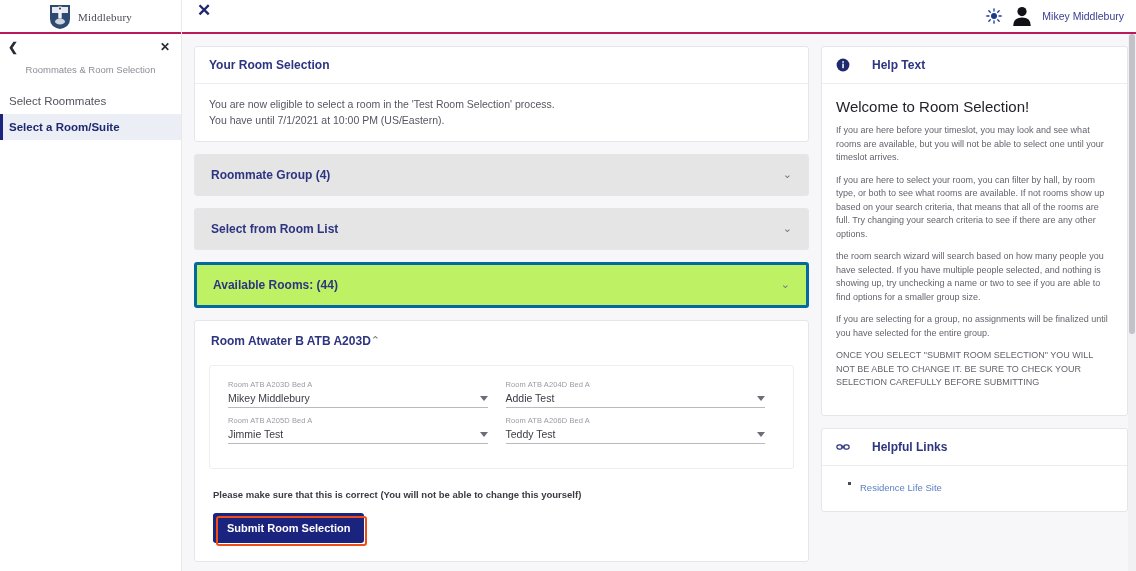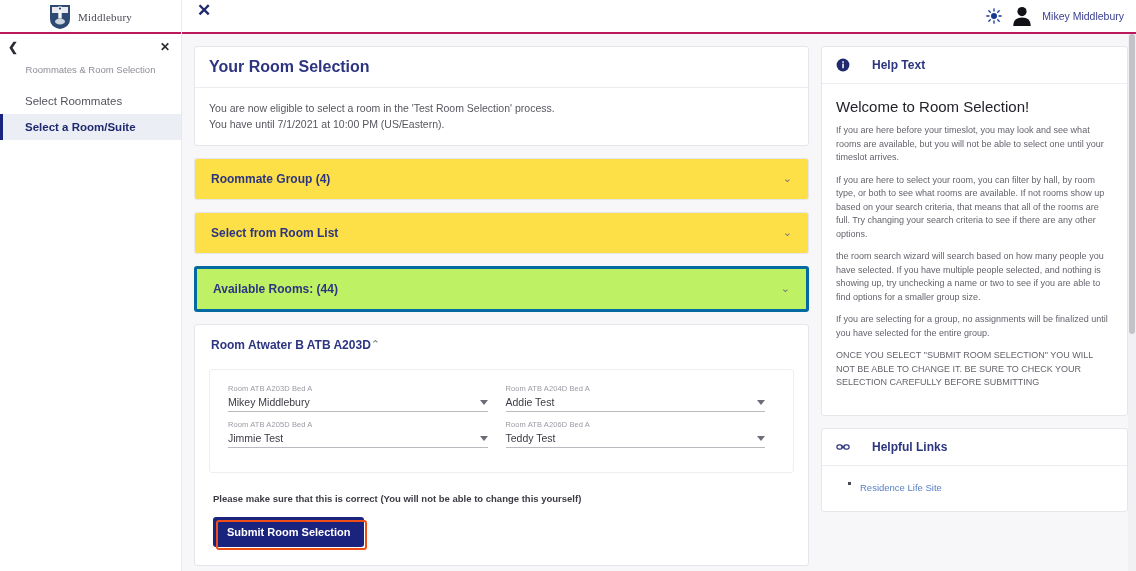--- a/index.html
+++ b/index.html
@@ -52,21 +52,21 @@
   .side-arrow, .side-close {
     color: #2b2b33; font-size: 12px; font-weight: bold;
     cursor: pointer; line-height: 1;
   }
   .side-title {
     text-align: center; font-size: 9.5px; color: #8d8d96;
     padding: 4px 0 13px 0;
   }
   .side-item {
     height: 26px; display: flex; align-items: center;
-    padding-left: 22px; font-size: 11.5px; color: #53535e;
+    padding-left: 6px; font-size: 11.5px; color: #53535e;
     cursor: pointer; border-left: 3px solid transparent;
   }
   .side-item.active {
     background: #eceef6; border-left: 3px solid #1a237e;
     color: #1f2a6e; font-weight: bold;
   }
 
   
   .workspace {
     position: absolute; top: 34px; left: 182px;
@@ -75,32 +75,32 @@
   }
   .cols { display: flex; gap: 12px; padding: 12px; }
   .col-left { width: 615px; flex: none; }
   .col-right { width: 307px; flex: none; }
 
   .card {
     background: #ffffff; border: 1px solid #e6e6ea;
     border-radius: 3px; margin-bottom: 12px;
   }
   .card-head {
-    padding: 11px 14px; font-size: 16px;
+    padding: 11px 14px; font-size: 12px;
     color: #2d3580; font-weight: bold;
     border-bottom: 1px solid #ededf1;
   }
   .card-body { padding: 12px 14px; }
   .body-line {
     font-size: 10.5px; color: #56565f; line-height: 1.55;
   }
 
   
   .acc {
-    background: #fde047; border: 1px solid #e6e6ea;
+    background: #e5e5e5; border: 1px solid #e6e6ea;
     border-radius: 3px; margin-bottom: 12px;
     display: flex; align-items: center; justify-content: space-between;
     padding: 13px 16px; cursor: pointer;
   }
   .acc-title { font-size: 12px; color: #2d3580; font-weight: bold; }
   .chev { color: #76767f; font-size: 11px; line-height: 1; }
   .acc.highlight {
     background: #bef264; border: 3px solid #0369a1; gap: 40px;
   }
 

